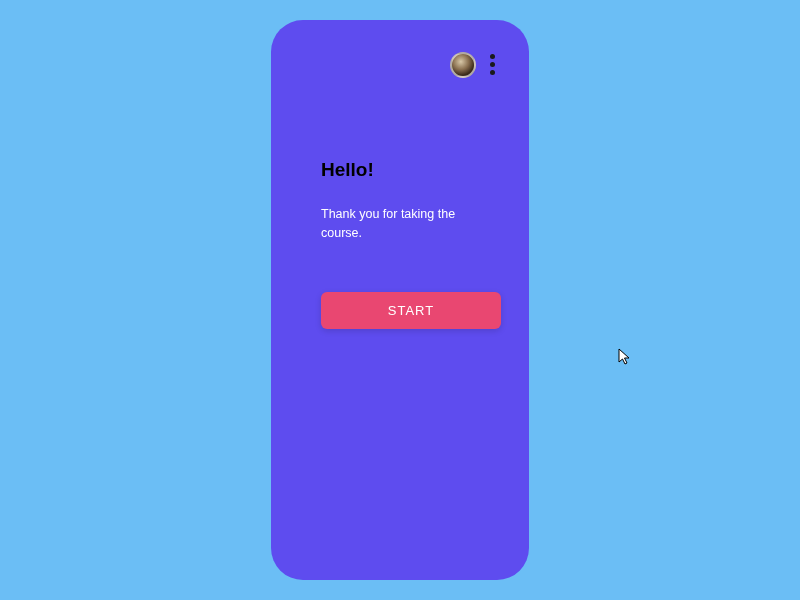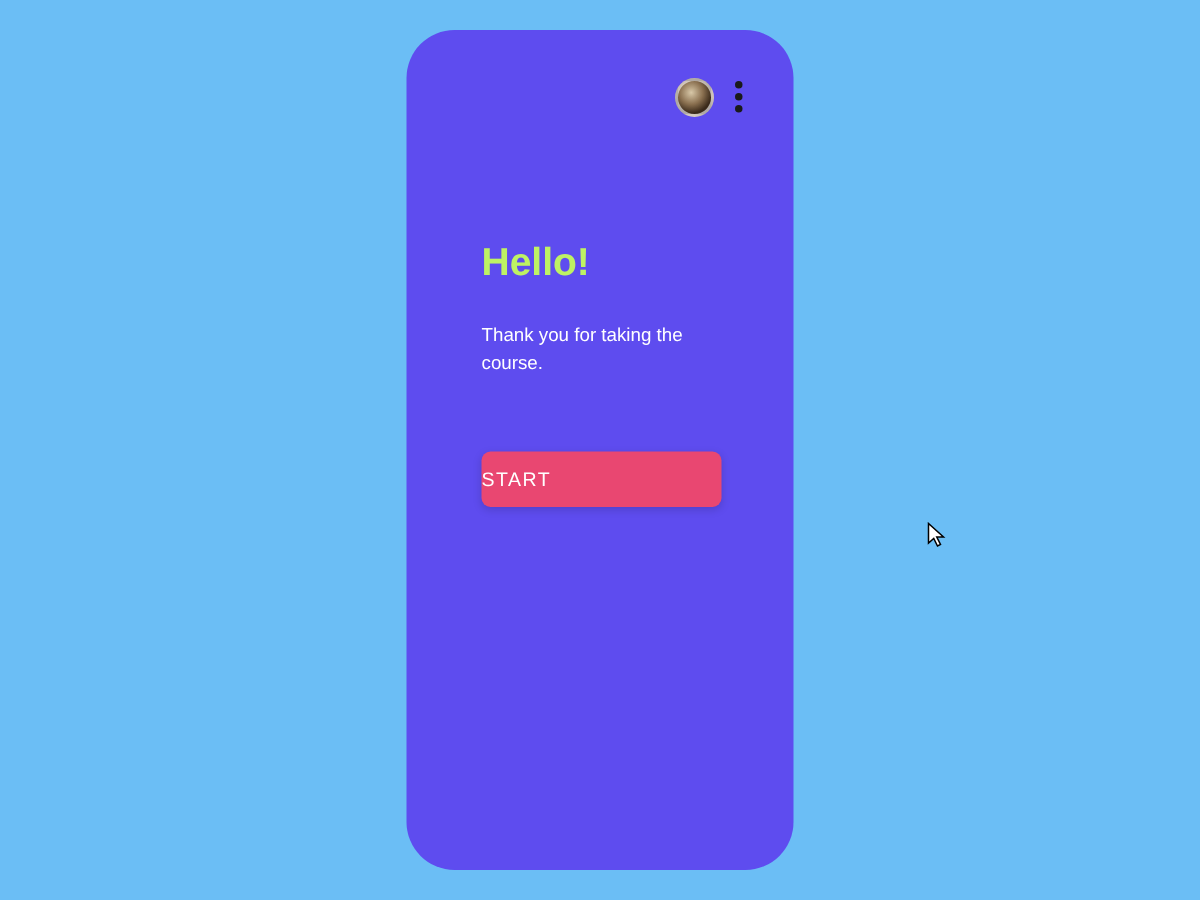--- a/index.html
+++ b/index.html
@@ -55,22 +55,22 @@
     }
     
     .menu-dots span {
       width: 5px;
       height: 5px;
       background: #1a1a1a;
       border-radius: 50%;
     }
     
     .title {
-      color: #bef264;
-      font-size: 26px;
+      color: #000000;
+      font-size: 19px;
       font-weight: 600;
       margin-bottom: 24px;
     }
     
     .body-text {
       color: #ffffff;
       font-size: 12.5px;
       line-height: 1.55;
       margin-bottom: 2px;
       max-width: 150px;
@@ -82,23 +82,23 @@
     
     .start-button {
       background: #e94771;
       color: #ffffff;
       border: none;
       border-radius: 6px;
       padding: 11px 0;
       font-size: 13px;
       font-weight: 500;
       letter-spacing: 1px;
-      width: 160px;
+      width: 180px;
       cursor: pointer;
-      text-align: left;
+      text-align: center;
       box-shadow: 0 2px 6px rgba(0,0,0,0.15);
     }
     
     .cursor {
       position: absolute;
       left: 618px;
       top: 348px;
       pointer-events: none;
     }
     

